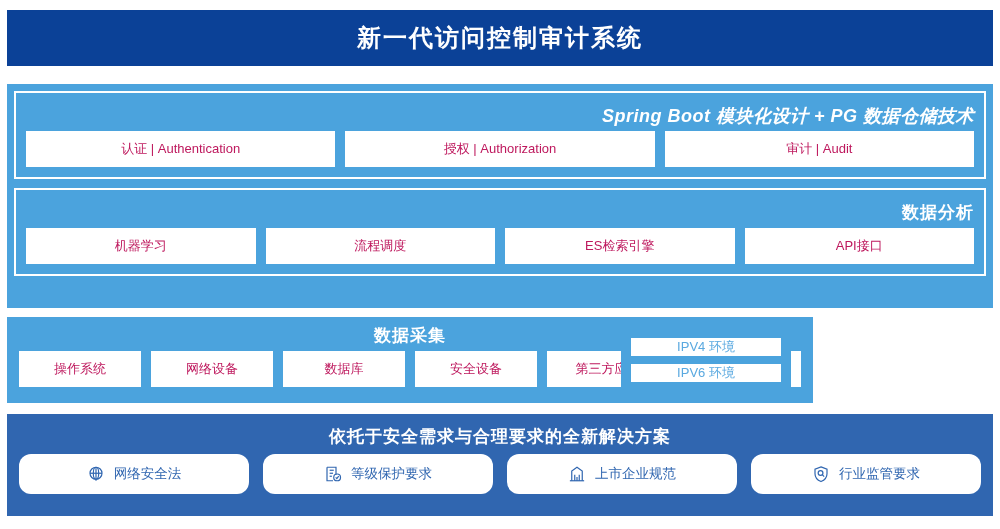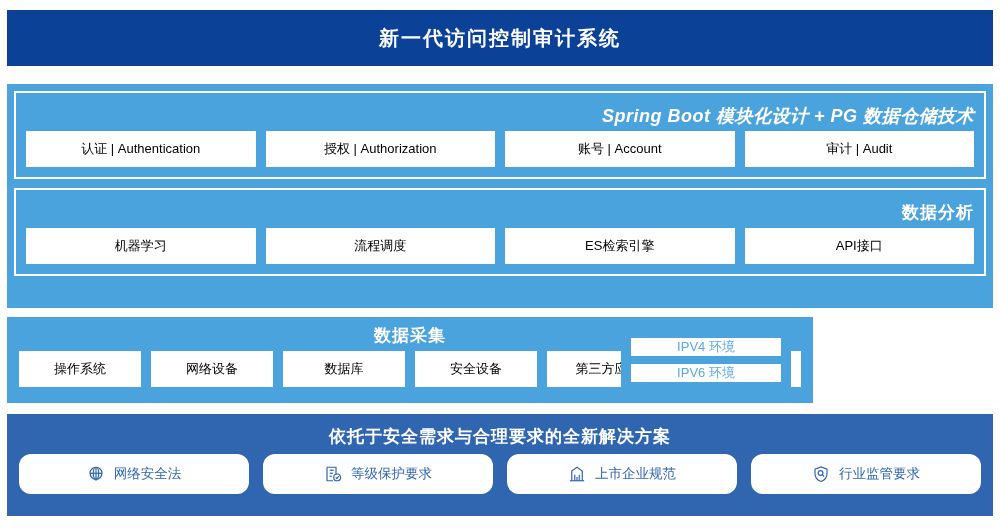--- a/index.html
+++ b/index.html
@@ -9,21 +9,21 @@
     -webkit-font-smoothing:antialiased;overflow:hidden;
   }
   .page{position:relative;width:1000px;height:529px;box-sizing:border-box;}
 
   
   .header{
     position:absolute;left:7px;top:10px;width:986px;height:56px;
     background:#0b4197;display:flex;align-items:center;justify-content:center;
   }
   .header-title{
-    color:#ffffff;font-size:20px;font-weight:bold;letter-spacing:2px;
+    color:#ffffff;font-size:24px;font-weight:bold;letter-spacing:2px;
   }
 
   
   .mid-panel{
     position:absolute;left:7px;top:84px;width:986px;height:224px;
     background:#4ba3dd;box-sizing:border-box;padding:7px;
   }
   .sub-panel{
     border:2px solid #ffffff;box-sizing:border-box;
     padding:8px 10px 10px 10px;
@@ -31,21 +31,21 @@
   .sub-panel + .sub-panel{margin-top:9px;}
   .panel-title{
     text-align:right;color:#ffffff;font-size:17px;font-weight:bold;
     line-height:30px;letter-spacing:1px;
   }
   .panel-title.italic{font-style:italic;font-size:18px;letter-spacing:0.5px;}
   .card-row{display:flex;gap:10px;}
   .card{
     flex:1;background:#ffffff;height:36px;
     display:flex;align-items:center;justify-content:center;
-    color:#000000;font-size:13px;white-space:nowrap;
+    color:#be185d;font-size:13px;white-space:nowrap;
   }
 
   
   .collect-wrap{
     position:absolute;left:7px;top:317px;width:784px;height:86px;
   }
   .collect-panel{
     position:absolute;left:0;top:0;width:806px;height:86px;
     background:#4ba3dd;box-sizing:border-box;padding:4px 12px 10px 12px;
   }
@@ -93,23 +93,20 @@
   <div class="mid-panel">
 
     <div class="sub-panel">
       <div class="panel-title italic">Spring Boot 模块化设计 + PG 数据仓储技术</div>
       <div class="card-row">
         <div class="card">
           <span>认证 | Authentication</span>
         </div>
         <div class="card">
           <span>授权 | Authorization</span>
-        </div>
-        <div class="card">
-          <span>账号 | Account</span>
         </div>
         <div class="card">
           <span>审计 | Audit</span>
         </div>
       </div>
     </div>
 
     <div class="sub-panel">
       <div class="panel-title">数据分析</div>
       <div class="card-row">

